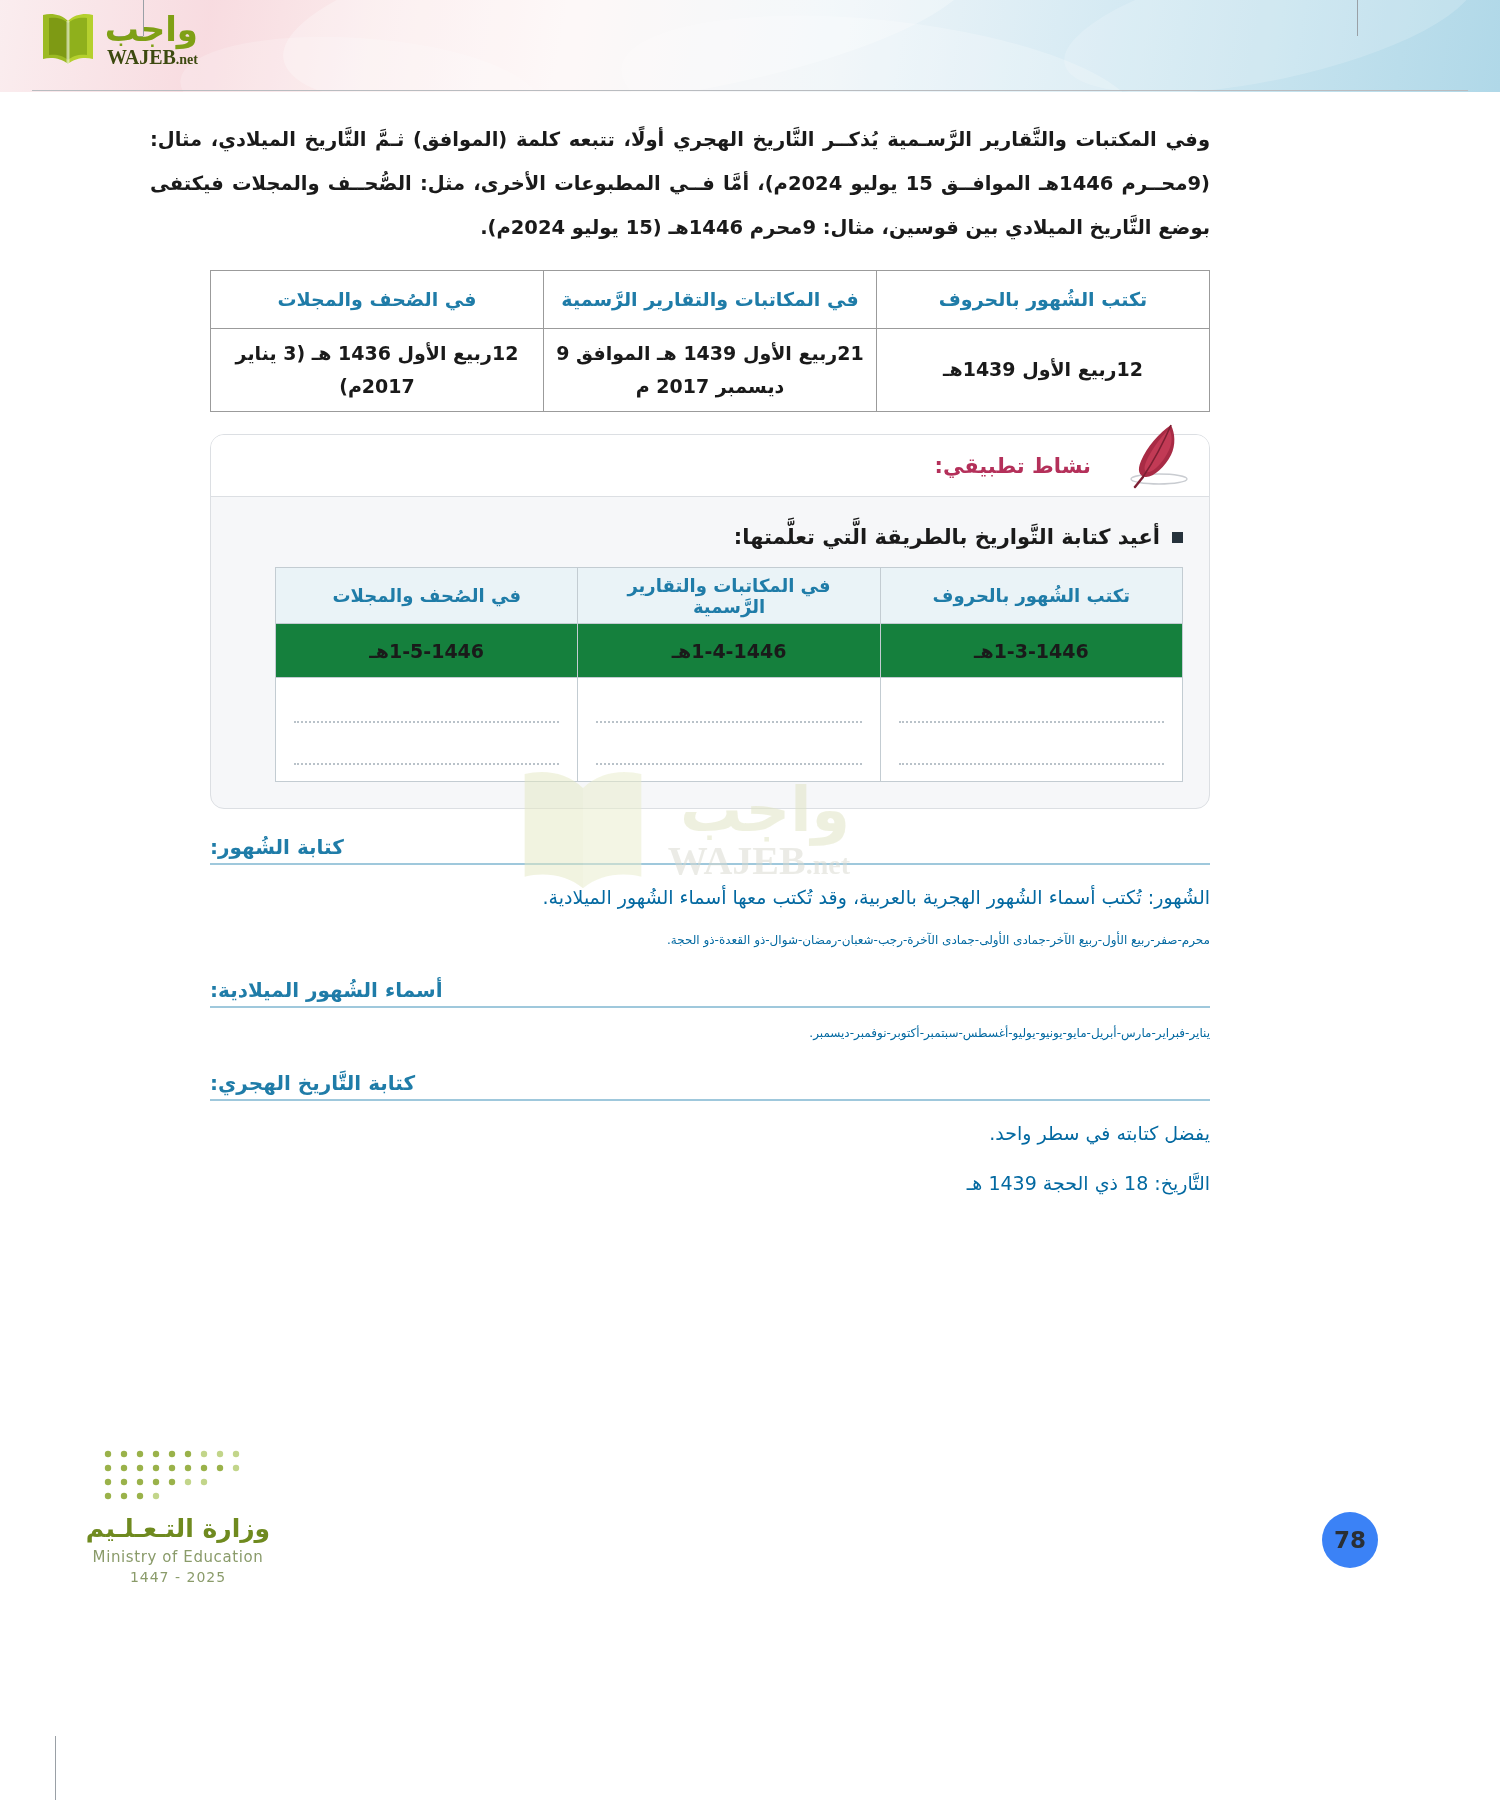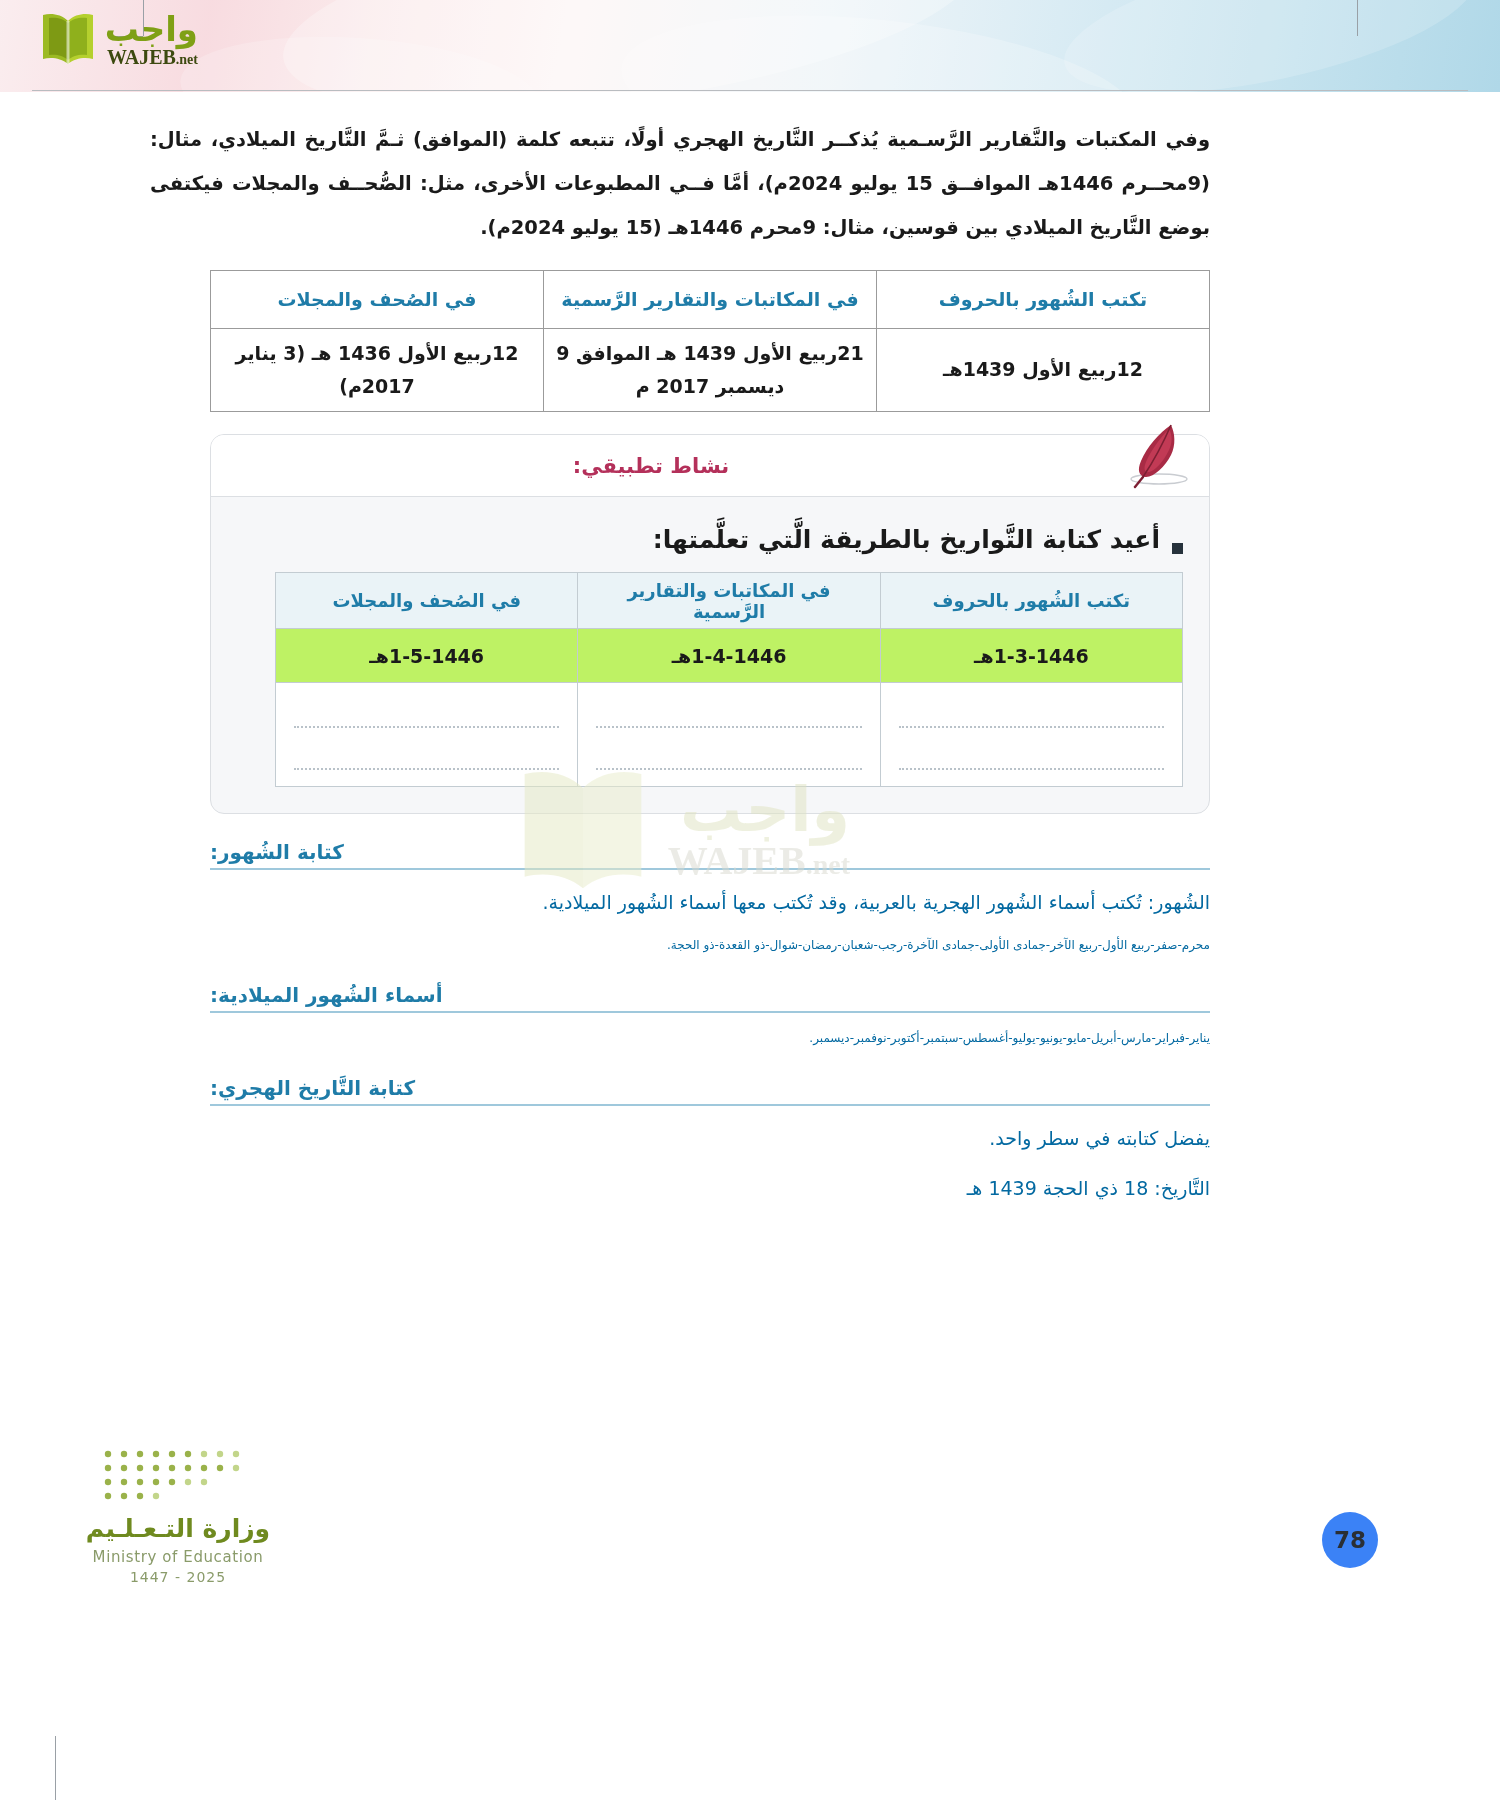--- a/index.html
+++ b/index.html
@@ -161,45 +161,45 @@
     border-radius: 14px;
     padding: 0;
   }
   .activity-head {
     height: 62px;
     background: #ffffff;
     border-radius: 13px 13px 0 0;
     border-bottom: 1px solid #dcdfe3;
     display: flex;
     align-items: center;
-    justify-content: center;
+    justify-content: flex-start;
     padding: 0 22px 0 0;
     position: relative;
   }
   .activity-title {
     color: #b4305a;
     font-size: 21px;
     font-weight: bold;
     margin-right: 96px;
   }
   .feather-wrap {
     position: absolute;
     right: 10px; top: -18px;
     width: 84px; height: 84px;
   }
 
   .activity-body {
     padding: 28px 26px 26px 26px;
   }
   .activity-instr {
     display: flex;
-    align-items: flex-end;
+    align-items: center;
     justify-content: flex-start;
     gap: 12px;
-    font-size: 25px;
+    font-size: 21px;
     font-weight: bold;
     color: #1a1a1a;
     margin-bottom: 18px;
   }
   .bullet-sq {
     width: 11px; height: 11px;
     background: #26323c;
     display: inline-block;
     flex: 0 0 auto;
   }
@@ -219,21 +219,21 @@
   }
   .tbl2 th {
     background: #eaf3f7;
     color: #1f7ca8;
     font-size: 18px;
     font-weight: bold;
     height: 56px;
     padding: 6px 10px;
   }
   .tbl2 td.datec {
-    background: #bef264;
+    background: #15803d;
     color: #1a1a1a;
     font-size: 19px;
     font-weight: bold;
     height: 54px;
   }
   .tbl2 td.blankc {
     background: #fff;
     height: 104px;
     padding: 16px 18px;
   }

